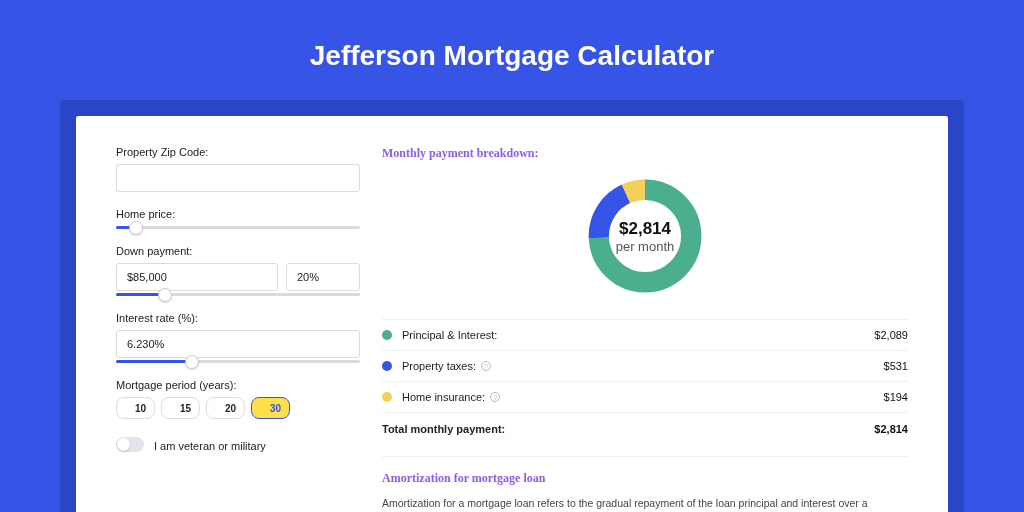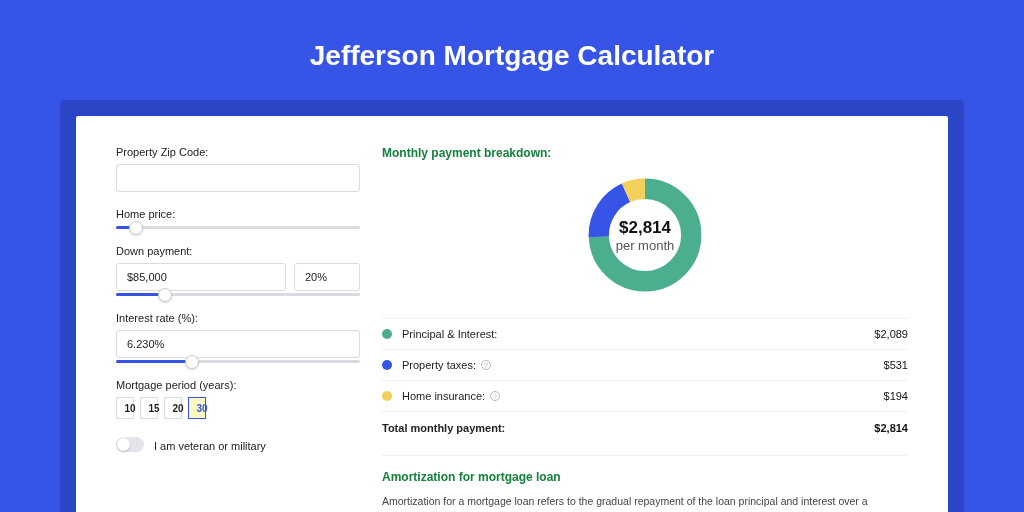--- a/index.html
+++ b/index.html
@@ -66,38 +66,38 @@
     top: 50%;
     width: 14px; height: 14px;
     background: #fff;
     border: 1px solid #c9cbd2;
     border-radius: 50%;
     transform: translate(-50%, -50%);
     box-shadow: 0 1px 2px rgba(0,0,0,0.15);
   }
   .dp-row { display: flex; gap: 8px; }
   .dp-row .input:first-child { flex: 1; }
-  .dp-pct { width: 66px; }
+  .dp-pct { width: 74px; }
   .period-row { display: flex; gap: 6px; }
   .period-btn {
-    width: 18px; height: 22px;
+    width: 39px; height: 22px;
     border: 1px solid #d9dbe0;
-    border-radius: 0;
+    border-radius: 8px;
     font-size: 10px;
     font-weight: 600;
     color: #222;
     background: #fff;
     display: flex;
     align-items: center;
     justify-content: center;
     cursor: pointer;
     padding-left: 10px;
   }
   .period-btn.active {
-    background: #fef9c3;
+    background: #fde047;
     border-color: #3654e6;
     color: #3654e6;
   }
   .toggle-row {
     display: flex;
     align-items: flex-end;
     gap: 10px;
     margin-top: 18px;
   }
   .toggle {
@@ -112,22 +112,23 @@
     width: 13px; height: 13px;
     background: #fff;
     border-radius: 50%;
     box-shadow: 0 1px 2px rgba(0,0,0,0.2);
   }
   .toggle-label { font-size: 11px; color: #222; }
 
   .section-title {
     font-size: 12px;
     font-weight: 700;
-    color: #15803d;
+    color: #8b5cf6;
     margin-bottom: 14px;
+    font-family: Liberation Serif, serif;
   }
   .donut-wrap {
     display: flex;
     justify-content: center;
     margin-bottom: 22px;
   }
   .donut {
     position: relative;
     width: 122px; height: 122px;
   }

